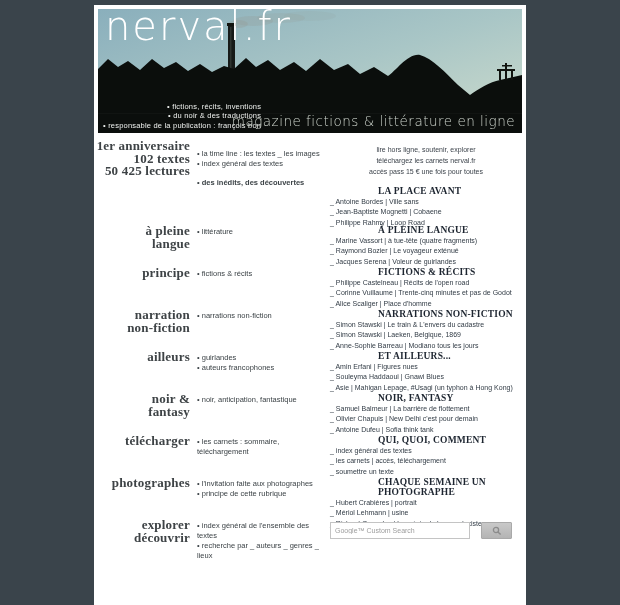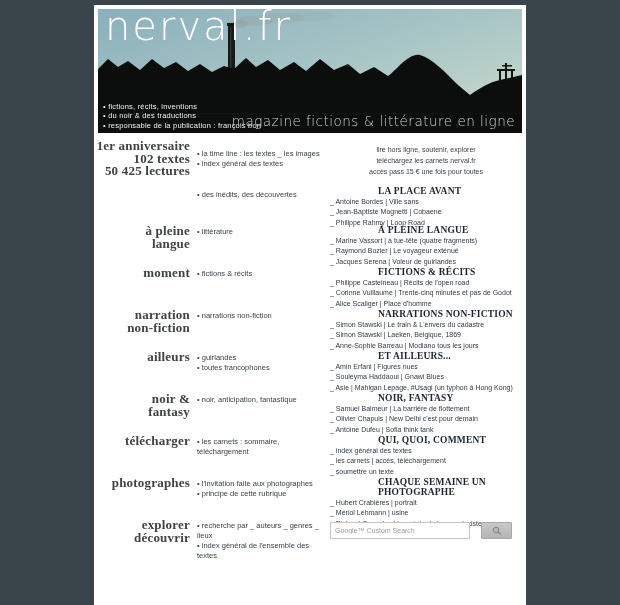--- a/index.html
+++ b/index.html
@@ -12,21 +12,21 @@
 
   
   .header-frame{padding:4px 4px 0;background:#fff;}
   .header{position:relative;width:424px;height:124px;overflow:hidden;background:#404040;}
   .header svg{position:absolute;left:0;top:0;width:424px;height:124px;}
   .site-title{
     position:absolute;left:7px;top:-6px;
     font-family:"DejaVu Sans", sans-serif;font-weight:200;
     font-size:40px;color:#ffffff;letter-spacing:2px;
   }
-  .header-bullets{position:absolute;left:5px;bottom:3px;}
+  .header-bullets{position:absolute;left:5px;bottom:3px;text-align:right;}
   .header-bullet{font-size:7.5px;line-height:9.5px;color:#eef0ee;letter-spacing:.2px;}
   .header-bullet::before{content:"• ";}
   .tagline{
     position:absolute;right:7px;bottom:4px;
     font-family:"DejaVu Sans", sans-serif;font-weight:200;
     font-size:13.5px;color:#ccd3cb;letter-spacing:.5px;margin-top:47px;
   }
 
   
   .content{background:#fff;padding-top:6px;height:508px;box-sizing:border-box;}
@@ -36,21 +36,21 @@
   .cell-label{
     text-align:right;
     font-family:"Liberation Serif", serif;font-weight:bold;
     font-size:13px;line-height:12.5px;color:#3e4346;padding-top:1px;
     letter-spacing:.2px;
   }
   .cell-bullets{padding-left:7px;padding-top:3px;}
   .row.first .cell-bullets{padding-top:10px;}
   .bullet-item{font-size:7.5px;line-height:10px;color:#3c4347;}
   .bullet-item::before{content:"• ";}
-  .bullet-item.gap{margin-top:21px;}
+  .bullet-item.gap{margin-top:9px;font-weight:bold;}
   .cell-right{padding-right:4px;}
   .section-heading{
     font-family:"Liberation Serif", serif;font-weight:bold;
     font-size:9.5px;line-height:10px;color:#1d2530;
     letter-spacing:.2px;padding-top:1px;margin-bottom:1px;margin-left:48px;
   }
   .section-item{font-size:7px;line-height:10.3px;color:#313b45;}
   .promo{width:192px;text-align:center;font-size:7px;line-height:11px;color:#3c434b;margin:5px 0 8px;}
 
   
@@ -158,21 +158,21 @@
         </div>
         <div class="cell-right">
           <div class="section-heading">À PLEINE LANGUE</div>
           <div class="section-item">_ Marine Vassort | à tue-tête (quatre fragments)</div>
           <div class="section-item">_ Raymond Bozier | Le voyageur exténué</div>
           <div class="section-item">_ Jacques Serena | Voleur de guirlandes</div>
         </div>
       </div>
       <div class="row">
         <div class="cell-label">
-          <div class="label-line">moment</div>
+          <div class="label-line">principe</div>
         </div>
         <div class="cell-bullets">
           <div class="bullet-item">fictions &amp; récits</div>
         </div>
         <div class="cell-right">
           <div class="section-heading">FICTIONS &amp; RÉCITS</div>
           <div class="section-item">_ Philippe Castelneau | Récits de l'open road</div>
           <div class="section-item">_ Corinne Vuillaume | Trente-cinq minutes et pas de Godot</div>
           <div class="section-item">_ Alice Scaliger | Place d'homme</div>
         </div>
@@ -191,21 +191,21 @@
           <div class="section-item">_ Simon Stawski | Laeken, Belgique, 1869</div>
           <div class="section-item">_ Anne-Sophie Barreau | Modiano tous les jours</div>
         </div>
       </div>
       <div class="row">
         <div class="cell-label">
           <div class="label-line">ailleurs</div>
         </div>
         <div class="cell-bullets">
           <div class="bullet-item">guirlandes</div>
-          <div class="bullet-item">toutes francophones</div>
+          <div class="bullet-item">auteurs francophones</div>
         </div>
         <div class="cell-right">
           <div class="section-heading">ET AILLEURS...</div>
           <div class="section-item">_ Amin Erfani | Figures nues</div>
           <div class="section-item">_ Souleyma Haddaoui | Gnawi Blues</div>
           <div class="section-item">_ Asie | Mahigan Lepage, #Usagi (un typhon à Hong Kong)</div>
         </div>
       </div>
       <div class="row">
         <div class="cell-label">
@@ -250,22 +250,22 @@
           <div class="section-item">_ Mériol Lehmann | usine</div>
           <div class="section-item">_ Richard Gonzales | la poésie de la mer n'existe pas</div>
         </div>
       </div>
       <div class="row last">
         <div class="cell-label">
           <div class="label-line">explorer</div>
           <div class="label-line">découvrir</div>
         </div>
         <div class="cell-bullets">
+          <div class="bullet-item">index général de l'ensemble des textes</div>
           <div class="bullet-item">recherche par _ auteurs _ genres _ lieux</div>
-          <div class="bullet-item">index général de l'ensemble des textes</div>
         </div>
         <div class="cell-right">
     <div class="searchbar">
       <input class="search-input" type="text" placeholder="Google™ Custom Search" style="">
       <button class="search-button">
         <svg width="10" height="10" viewBox="0 0 10 10">
           <circle cx="4" cy="4" r="2.6" fill="none" stroke="#8b8b8b" stroke-width="1.3"></circle>
           <line x1="6" y1="6" x2="8.6" y2="8.6" stroke="#8b8b8b" stroke-width="1.4"></line>
         </svg>
       </button>

